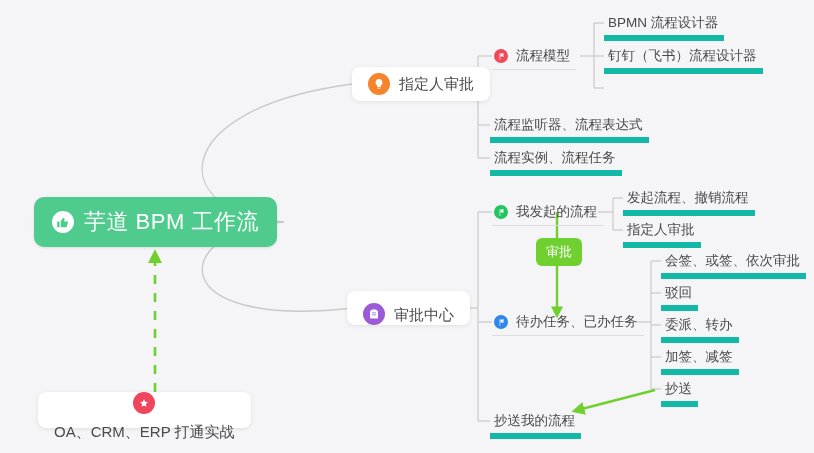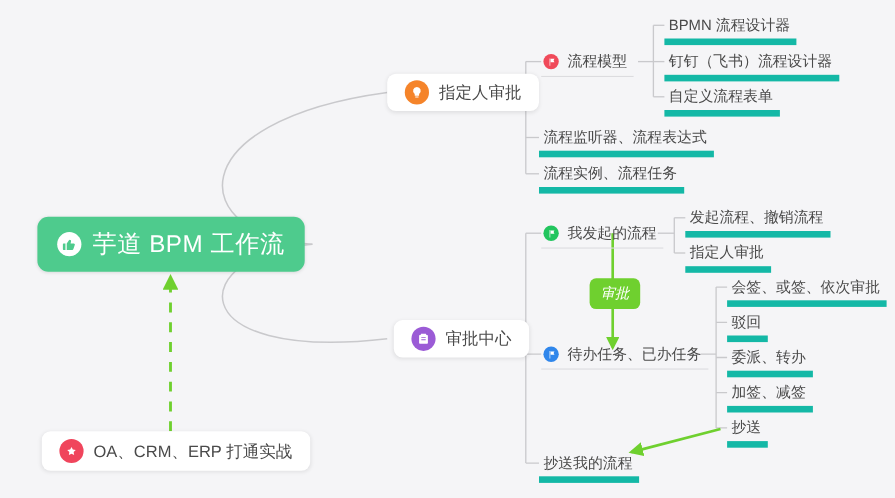--- a/index.html
+++ b/index.html
@@ -113,20 +113,21 @@
     position: absolute;
     display: flex;
     align-items: center;
     gap: 9px;
     background: #ffffff;
     border-radius: 8px;
     padding: 0 16px;
     height: 36px;
     box-shadow: 0 1px 4px rgba(0,0,0,.09);
     z-index: 6;
+    flex-direction: column;
   }
   .callout-label {
     font-size: 15px;
     color: #4a4a4a;
     white-space: nowrap;
   }
 
   
   .badge-node {
     position: absolute;
@@ -228,32 +229,29 @@
     </span>
     <span class="topic-label">流程模型</span>
   </div>
 
   <div class="leaf-node" style="left:604px; top:10px;">
     <span class="leaf-label">BPMN 流程设计器</span>
   </div>
   <div class="leaf-node" style="left:604px; top:43px;">
     <span class="leaf-label">钉钉（飞书）流程设计器</span>
   </div>
-  <div class="leaf-node" style="left:604px; top:75px;">
-    <span class="leaf-label">自定义流程表单</span>
-  </div>
 
   <div class="leaf-node" style="left:490px; top:112px;">
     <span class="leaf-label">流程监听器、流程表达式</span>
   </div>
   <div class="leaf-node" style="left:490px; top:145px;">
     <span class="leaf-label">流程实例、流程任务</span>
   </div>
 
-  <div class="branch-node" style="left:358px; top:291px;">
+  <div class="branch-node" style="left:347px; top:291px;align-items:flex-end;">
     <span class="circle-icon" style="background:#9b5bd6;">
       <svg width="12" height="12" viewBox="0 0 24 24" aria-hidden="true">
         <path fill="#ffffff" d="M8 3h8a1 1 0 0 1 1 1v1h1.5A1.5 1.5 0 0 1 20 6.5v13A1.5 1.5 0 0 1 18.5 21h-13A1.5 1.5 0 0 1 4 19.5v-13A1.5 1.5 0 0 1 5.5 5H7V4a1 1 0 0 1 1-1zm0 6v1.6h8V9H8zm0 4v1.6h8V13H8z"></path>
       </svg>
     </span>
     <span class="branch-label">审批中心</span>
   </div>
 
   <div class="topic-node" style="left:492px; top:199px;">
     <span class="circle-icon" style="background:#22c55e; width:14px; height:14px;">
@@ -293,21 +291,21 @@
     <span class="leaf-label">加签、减签</span>
   </div>
   <div class="leaf-node" style="left:661px; top:376px;">
     <span class="leaf-label">抄送</span>
   </div>
 
   <div class="leaf-node" style="left:490px; top:408px;">
     <span class="leaf-label">抄送我的流程</span>
   </div>
 
-  <div class="badge-node" style="left:536px; top:253px;font-style:italic;">
+  <div class="badge-node" style="left:536px; top:238px;">
     <span>审批</span>
   </div>
 
   <div class="callout-node" style="left:38px; top:392px;">
     <span class="circle-icon" style="background:#f0455c;">
       <svg width="12" height="12" viewBox="0 0 24 24" aria-hidden="true">
         <path fill="#ffffff" d="M12 4.5l2.4 4.9 5.4.8-3.9 3.8.9 5.4-4.8-2.6-4.8 2.6.9-5.4-3.9-3.8 5.4-.8L12 4.5z"></path>
       </svg>
     </span>
     <span class="callout-label">OA、CRM、ERP 打通实战</span>

